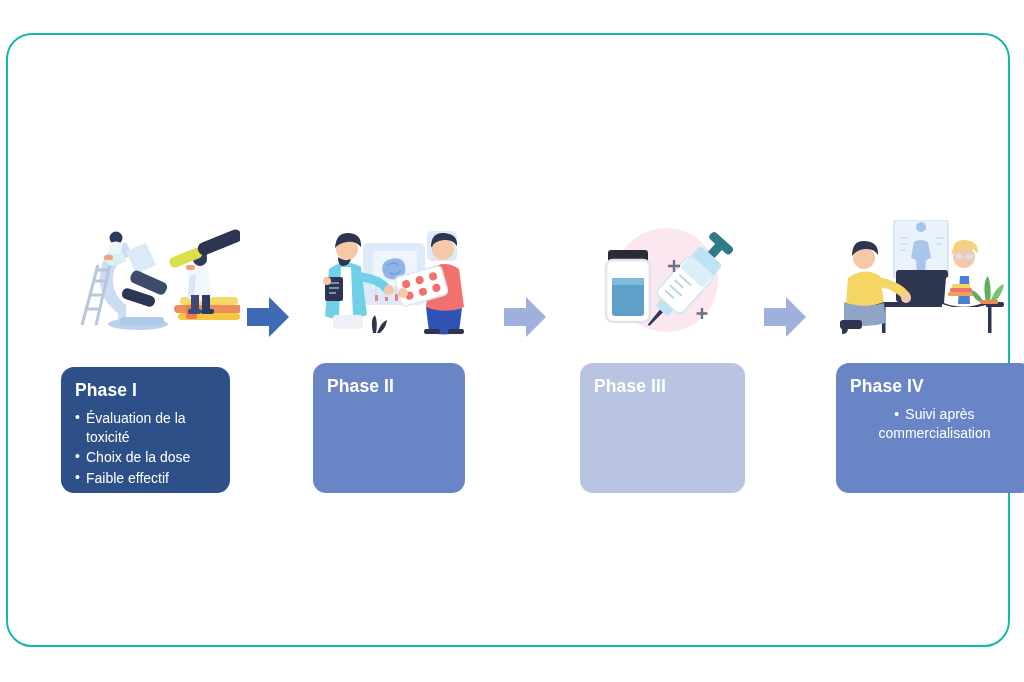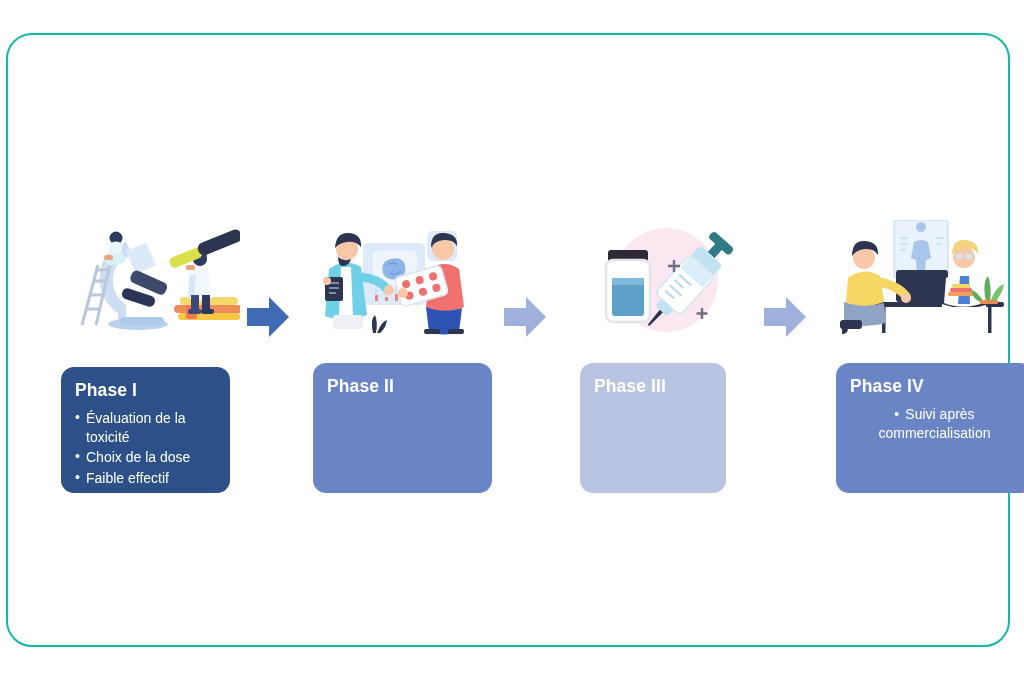--- a/index.html
+++ b/index.html
@@ -175,21 +175,21 @@
             </g>
           </g>
           <circle cx="92" cy="78" r="5" fill="#F7C8A8"></circle>
         </g>
 
         <path d="M62 118 q-3 -14 2 -18 q3 7 1 18 Z" fill="#2E3550"></path>
         <path d="M66 118 q5 -12 10 -13 q-1 8 -7 13 Z" fill="#2E3550"></path>
       </svg>
     </div>
 
-    <div class="card card-ii" style="left:305px;top:328px;width:179px;height:130px;background:#6A85C6;">
+    <div class="card card-ii" style="left:305px;top:328px;width:152px;height:130px;background:#6A85C6;">
       <div class="card-title">Phase II</div>
     </div>
   </div>
 
   <div class="arrow" style="left:494px;top:258px;width:46px;height:48px;">
     <svg viewBox="0 0 46 48" width="46" height="48">
       <path d="M2 15 L24 15 L24 4 L44 24 L24 44 L24 33 L2 33 Z" fill="#9FB0DC"></path>
     </svg>
   </div>
 
@@ -218,21 +218,21 @@
           </g>
           <rect x="103" y="92" width="16" height="9" rx="3" fill="#BFE3F2"></rect>
           <path d="M109 101 L113 101 L112 120 L110 120 Z" fill="#2E3550"></path>
         </g>
 
         <path d="M96 40 l0 12 M90 46 l12 0" stroke="#6E6E86" stroke-width="2.4"></path>
         <path d="M124 88 l0 11 M118.5 93.5 l11 0" stroke="#6E6E86" stroke-width="2.4"></path>
       </svg>
     </div>
 
-    <div class="card card-iii" style="left:572px;top:328px;width:146px;height:130px;background:#B8C4E2;">
+    <div class="card card-iii" style="left:572px;top:328px;width:165px;height:130px;background:#B8C4E2;">
       <div class="card-title">Phase III</div>
     </div>
   </div>
 
   <div class="arrow" style="left:754px;top:258px;width:46px;height:48px;">
     <svg viewBox="0 0 46 48" width="46" height="48">
       <path d="M2 15 L24 15 L24 4 L44 24 L24 44 L24 33 L2 33 Z" fill="#9FB0DC"></path>
     </svg>
   </div>
 

